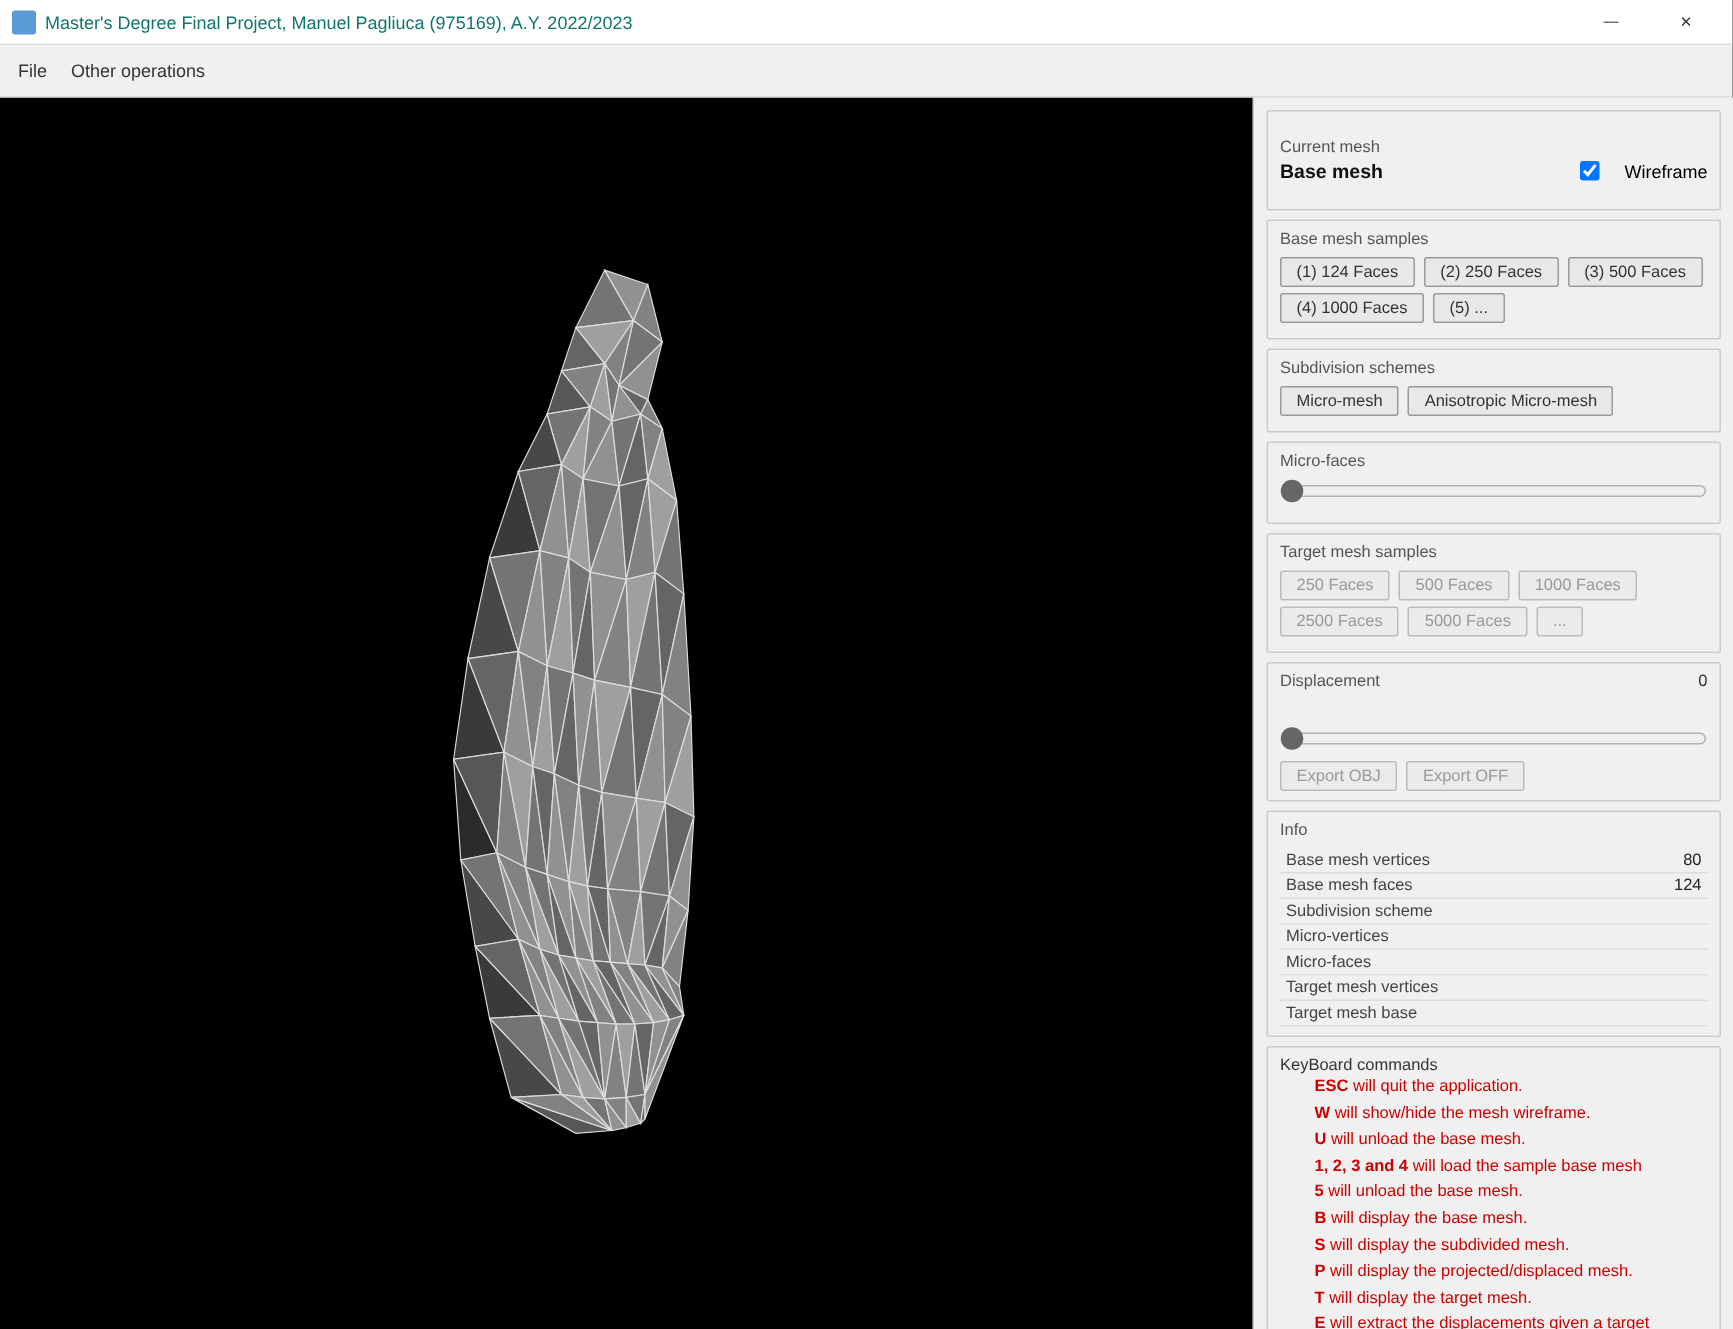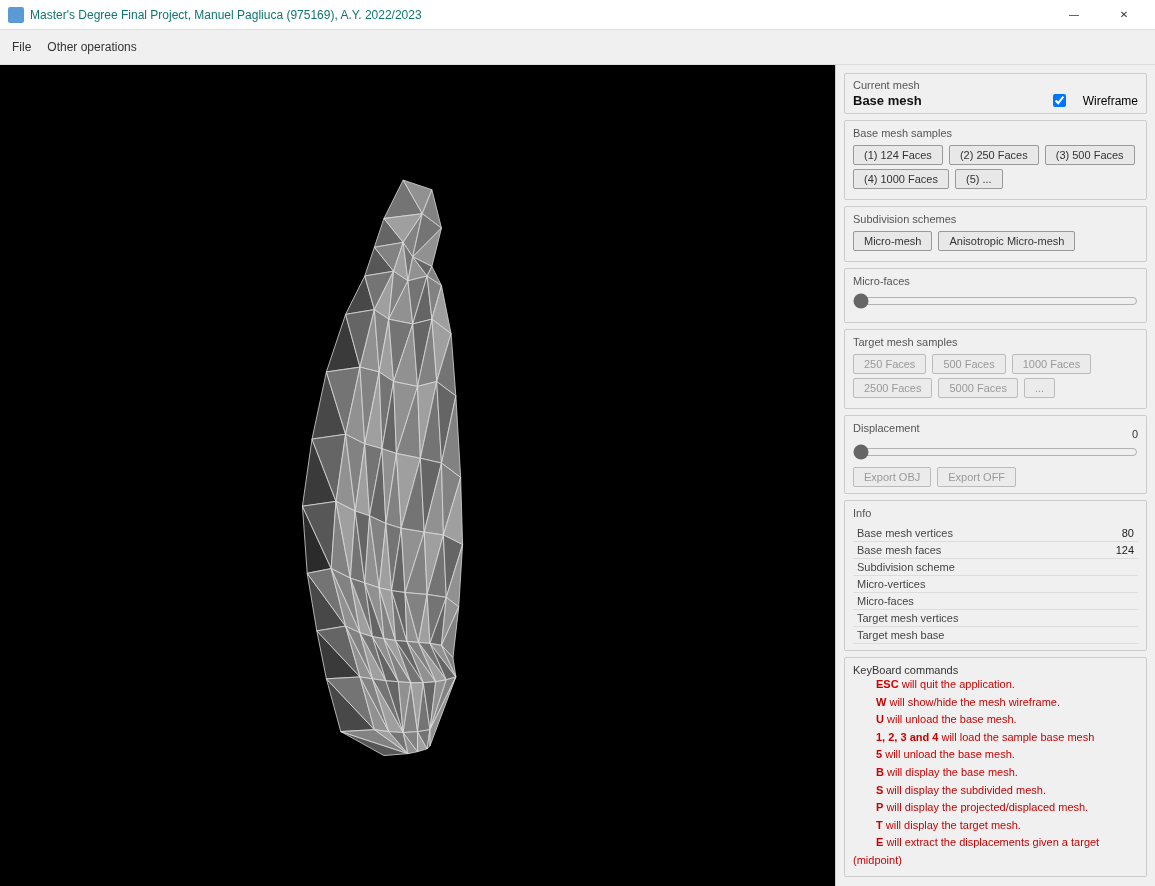--- a/index.html
+++ b/index.html
@@ -205,32 +205,32 @@
       line-height: 1.6;
     }
     .kb-line .kb-key {
       font-weight: bold;
       color: #cc0000;
       padding-left: 23px;
     }
 
     .displacement-row {
       display: flex;
-      align-items: flex-end;
+      align-items: flex-start;
       justify-content: space-between;
-      margin-bottom: 4px;
+      margin-bottom: 18px;
     }
     .displacement-value {
       font-size: 11px;
       color: #333;
     }
 
     #current-mesh-section {
       border: 1px solid #ccc;
-      padding: 5px 8px;
+      padding: 18px 8px;
       background: #f0f0f0;
       border-radius: 2px;
     }
     #current-mesh-header {
       display: flex;
       justify-content: space-between;
       align-items: center;
     }
 
     .export-btn-row {

